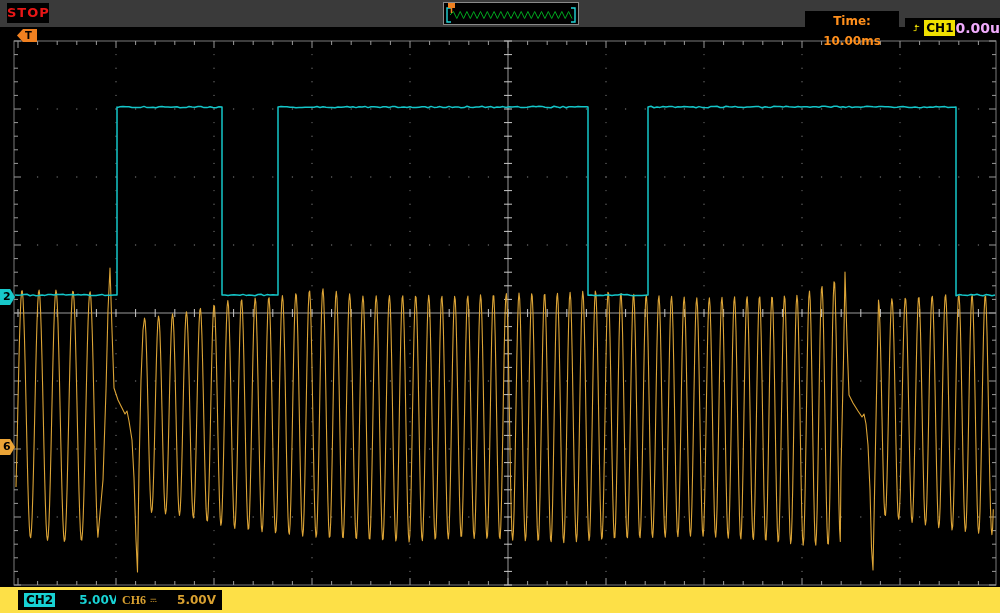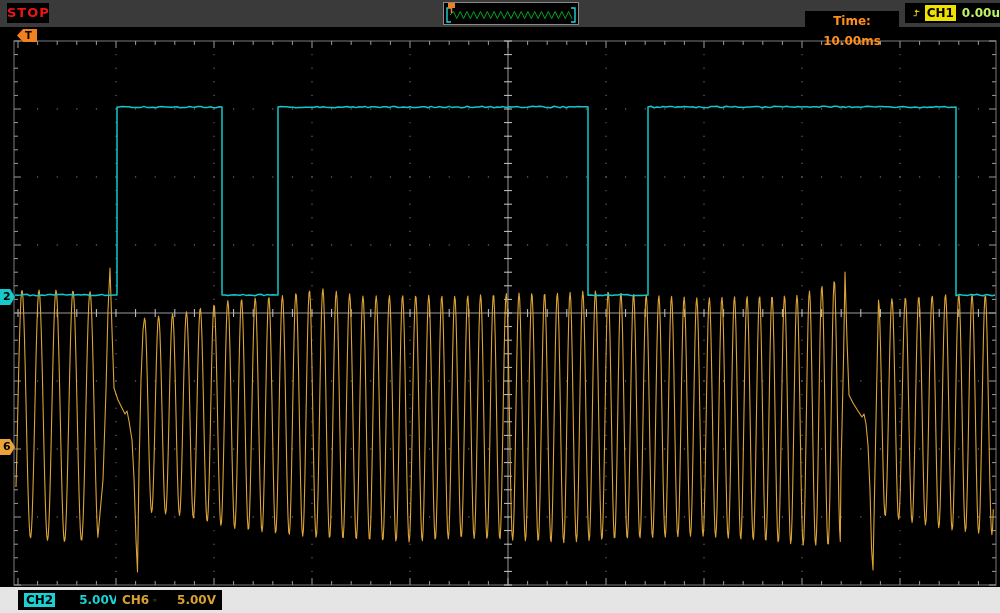--- a/index.html
+++ b/index.html
@@ -1,46 +1,46 @@
 <!DOCTYPE html>
 <html><head>
 <meta charset="utf-8">
 <style>
   html,body{margin:0;padding:0;background:#000;width:1000px;height:613px;overflow:hidden;
     font-family:"DejaVu Sans","Liberation Sans",sans-serif;}
   .abs{position:absolute;}
   #stage{position:relative;width:1000px;height:613px;background:#000;border-radius:27px;}
   #plot{position:absolute;left:0;top:0;z-index:1;}
   .topbar{left:0;top:0;width:1000px;height:27px;background:#3a3a3a;z-index:3;}
-  .bottombar{left:0;top:587px;width:1000px;height:26px;background:#e5e5e5;z-index:3;}
+  .bottombar{left:0;top:587px;width:1000px;height:26px;background:#fde047;z-index:3;}
   .stopbox{left:7px;top:3px;width:42px;height:20px;background:#000;color:#e81717;
     font-size:13px;font-weight:bold;letter-spacing:1px;text-align:center;line-height:20px;}
   .previewbox{left:443px;top:2px;width:136px;height:23px;background:#000;border:1px solid #8a8a8a;box-sizing:border-box;}
   .timebox{left:805px;top:11px;width:94px;height:20px;background:#000;color:#ff8f1c;
     font-size:12px;font-weight:bold;text-align:center;line-height:20px;}
-  .trigbox{left:905px;top:3px;width:95px;height:20px;background:#000;display:flex;align-items:center;padding-left:8px;box-sizing:border-box;}
+  .trigbox{left:905px;top:18px;width:95px;height:20px;background:#000;display:flex;align-items:center;padding-left:8px;box-sizing:border-box;}
   .trig-ch{background:#f0e000;color:#000;font-size:12px;font-weight:bold;padding:1px 2px;margin-left:4px;}
-  .trig-val{color:#bef264;font-size:12px;font-weight:bold;margin-left:6px;white-space:nowrap;}
+  .trig-val{color:#f0abfc;font-size:14px;font-weight:bold;white-space:nowrap;}
   .tmark{left:17px;top:29px;width:20px;height:13px;background:#f08020;color:#000;
     font-size:10px;font-weight:bold;line-height:13px;text-align:center;padding-left:3px;box-sizing:border-box;
     clip-path:polygon(0 50%,30% 0,100% 0,100% 100%,30% 100%);z-index:4;}
   .chmark{width:15px;height:16px;color:#000;font-size:11px;font-weight:bold;line-height:16px;
     text-align:left;padding-left:3px;box-sizing:border-box;
     clip-path:polygon(0 0,68% 0,100% 50%,68% 100%,0 100%);z-index:4;}
   .ch2m{left:0;top:289px;background:#18c8ca;}
   .ch6m{left:0;top:439px;background:#eba437;}
   .chinfo{top:3px;height:20px;background:#000;display:flex;align-items:center;padding:0 6px;}
   .chinfo .chlabel{font-size:12px;font-weight:bold;}
   .chinfo .chscale{font-size:12px;font-weight:bold;margin-left:20px;}
   .chinfo .coupling{margin-left:4px;}
   .ch2box{left:18px;width:90px;}
   .ch2box .chlabel{background:#18d2d4;color:#000;padding:0 2px;}
   .ch2box .chscale,.ch2box .coupling{color:#18d2d4;}
   .ch6box{left:116px;width:94px;}
-  .ch6box .chlabel{color:#d8a030;}
+  .ch6box .chlabel{color:#d8a030;font-family:Liberation Serif, serif;}
   .ch6box .chscale,.ch6box .coupling{color:#d8a030;}
 </style>
 </head>
 <body>
 
 <div id="stage">
 
   <svg id="plot" width="1000" height="613" viewBox="0 0 1000 613">
       <g>
         <rect x="14" y="41" width="982" height="544" fill="none" stroke="#7a7a7a" stroke-width="1"></rect>

